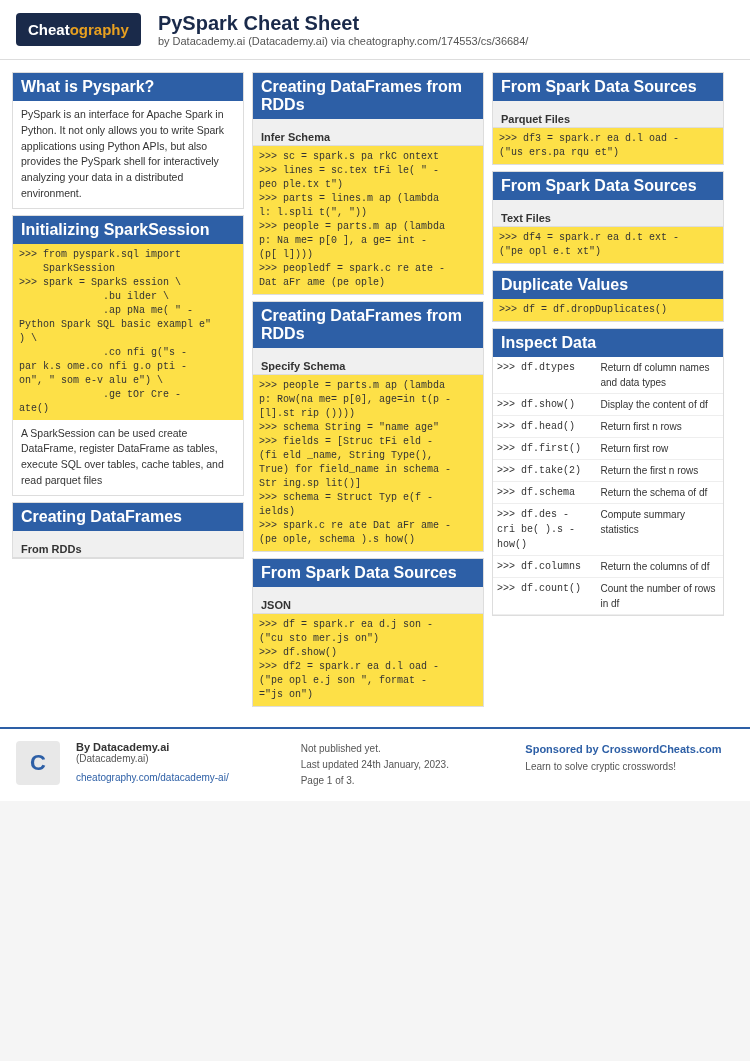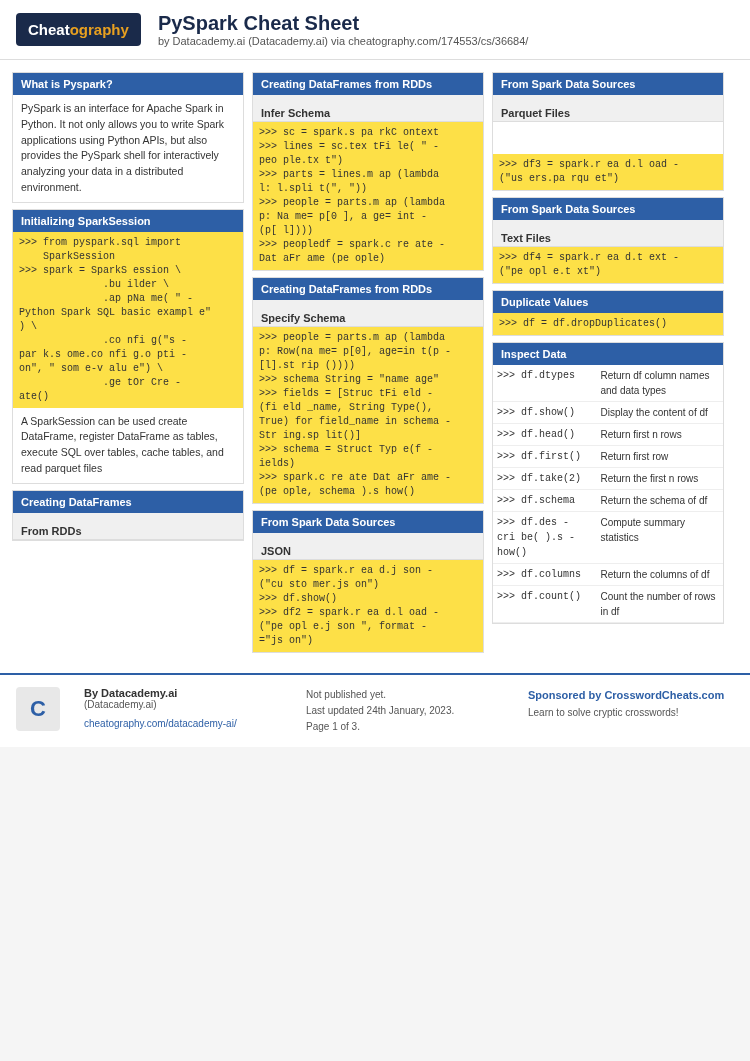--- a/index.html
+++ b/index.html
@@ -64,21 +64,21 @@
     
     .card {
       border: 1px solid #ddd;
       background: #fff;
     }
 
     .card-header {
       background: #2d5fa6;
       color: #fff;
       font-weight: bold;
-      font-size: 11px;
+      font-size: 16px;
       padding: 5px 8px;
     }
 
     .card-subheader {
       font-weight: bold;
       font-size: 11px;
       padding: 12px 8px 2px 8px;
       color: #333;
       background: #f0f0f0;
       border-bottom: 1px solid #ddd;
@@ -140,21 +140,20 @@
       display: flex;
       align-items: center;
       justify-content: center;
       font-size: 22px;
       font-weight: bold;
       color: #2d5fa6;
       flex-shrink: 0;
     }
     .footer-left {
       flex: 1;
-      margin-left: 8px;
     }
     .footer-left .by-line {
       font-weight: bold;
       font-size: 11px;
     }
     .footer-left .sub-line {
       font-size: 10px;
       color: #555;
     }
     .footer-left .link-line {
@@ -276,21 +275,21 @@
 ="js on")</div>
       </div>
 
     </div>
 
     <div class="col">
 
       <div class="card">
         <div class="card-header">From Spark Data Sources</div>
         <div class="card-subheader">Parquet Files</div>
-        <div class="code-block" style="white-space:pre-wrap;margin-top:32px;">&gt;&gt;&gt; df3 = spark.r ea d.l oad -
+        <div class="code-block" style="white-space:pre-wrap;">&gt;&gt;&gt; df3 = spark.r ea d.l oad -
 ("us ers.pa rqu et")</div>
       </div>
 
       <div class="card">
         <div class="card-header">From Spark Data Sources</div>
         <div class="card-subheader">Text Files</div>
         <div class="code-block" style="white-space:pre-wrap;">&gt;&gt;&gt; df4 = spark.r ea d.t ext -
 ("pe opl e.t xt")</div>
       </div>
 

